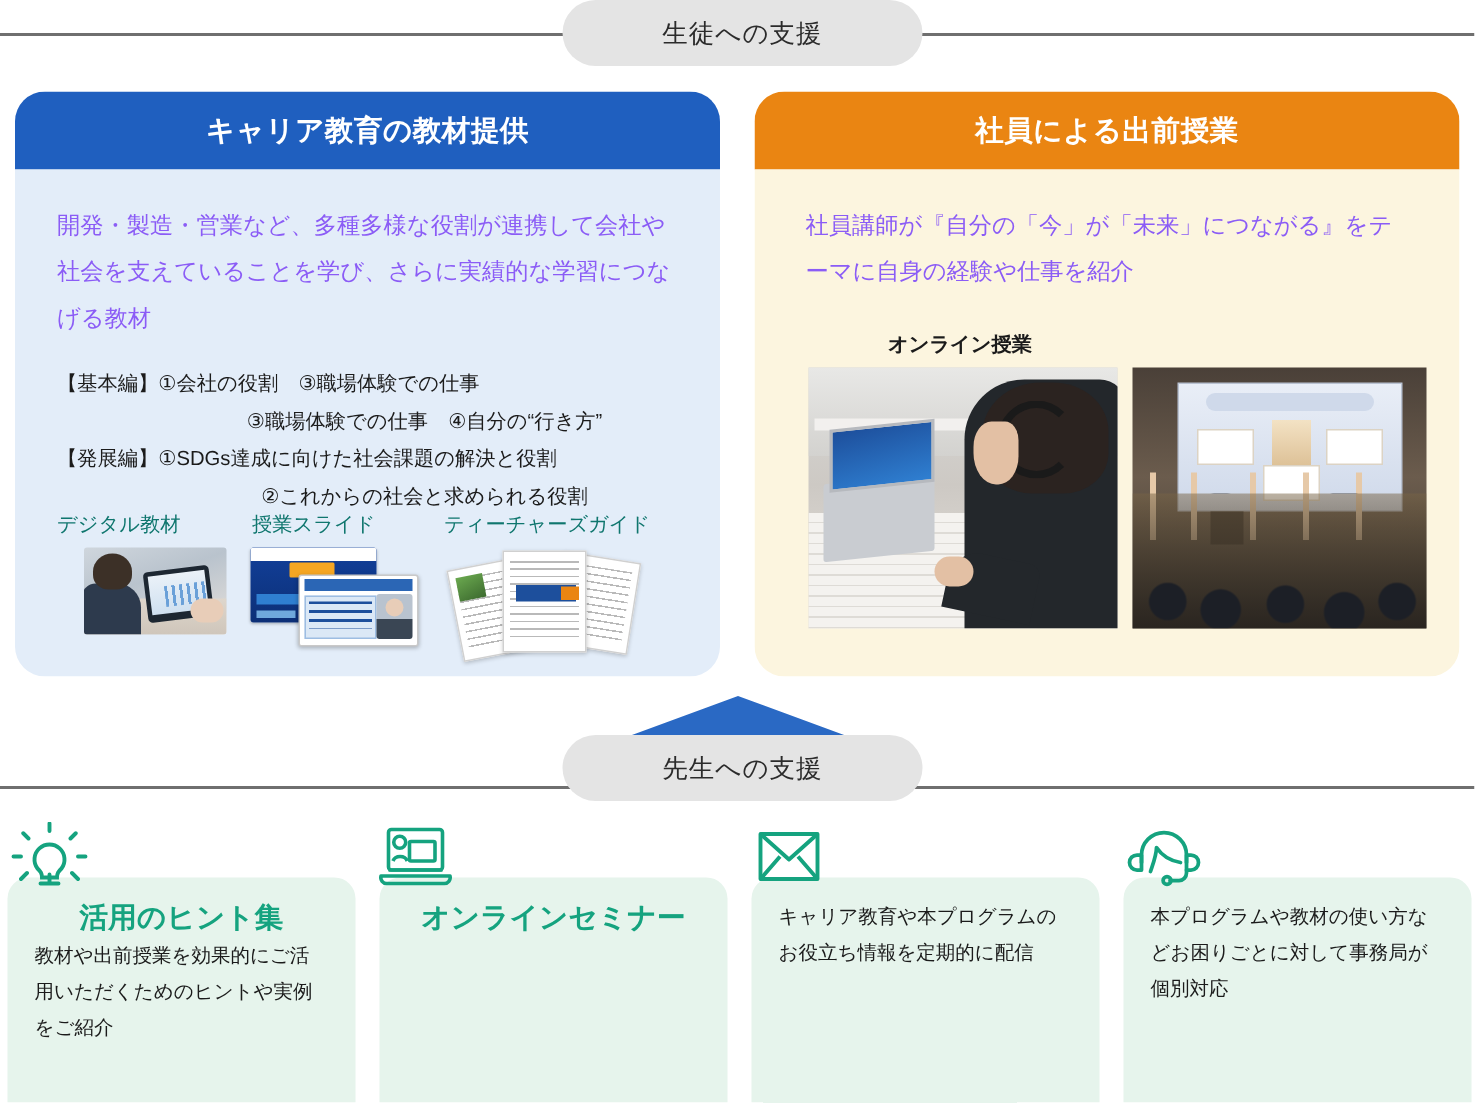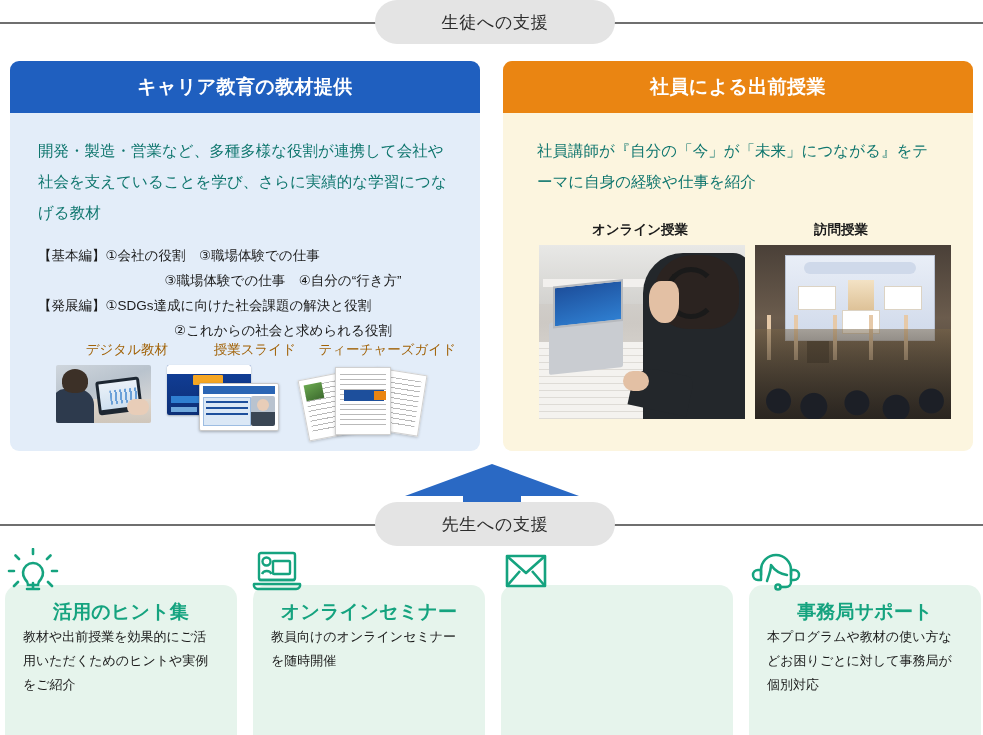--- a/index.html
+++ b/index.html
@@ -20,48 +20,48 @@
     position: absolute;
     background: #e4e4e4;
     border-radius: 22px;
     height: 44px;
     display: flex; align-items: center; justify-content: center;
     color: #2b2b2b;
     font-size: 17px;
     letter-spacing: .04em;
   }
   .pill-top { left: 375px; top: 0px; width: 240px; }
-  .pill-bottom { left: 375px; top: 502px; width: 240px; }
+  .pill-bottom { left: 375px; top: 490px; width: 240px; }
 
   
   .arrow-up { position: absolute; left: 405px; top: 462px; width: 174px; height: 56px; }
 
   
-  .card { position: absolute; border-radius: 9px; overflow: hidden; }
+  .card { position: absolute; border-radius: 20px; overflow: hidden; }
   .card-head {
     height: 52px; display: flex; align-items: center; justify-content: center;
     color: #fff; font-size: 19px; font-weight: bold; letter-spacing: .02em;
   }
   .card-blue { left: 10px; top: 61px; width: 470px; height: 390px; }
   .card-blue .card-head { background: #1f5fbf; }
   .card-blue .card-body { background: #e3edf9; height: 338px; padding: 22px 28px 0 28px; }
 
   .card-orange { left: 503px; top: 61px; width: 470px; height: 390px; }
   .card-orange .card-head { background: #ea8512; }
   .card-orange .card-body { background: #fcf5df; height: 338px; padding: 22px 34px 0 34px; }
 
-  .lede { font-size: 15.5px; line-height: 2.0; color: #0f766e; }
+  .lede { font-size: 15.5px; line-height: 2.0; color: #8b5cf6; }
 
   .curriculum { margin-top: 16px; font-size: 13.5px; line-height: 1.85; color: #1b1b1b; }
   .curriculum .ind { display: block; padding-left: 76px; text-align: center; }
 
   
   .thumbs { position: absolute; left: 28px; top: 280px; width: 420px; }
   .thumb-caption-row { display: flex; }
-  .thumb-caption { font-size: 13.5px; color: #a16207; text-align: right; }
+  .thumb-caption { font-size: 13.5px; color: #0f766e; text-align: left; }
   .tc1 { width: 130px; }
   .tc2 { width: 128px; }
   .tc3 { width: 160px; }
   .thumb-art-row { display: flex; margin-top: 6px; align-items: flex-start; }
 
   .ph { position: relative; overflow: hidden; }
 
   
   .ph-tablet { width: 95px; height: 58px; margin-left: 18px; border-radius: 2px;
     background:
@@ -254,21 +254,20 @@
   </div>
 
   <div class="card card-orange">
     <div class="card-head">社員による出前授業</div>
     <div class="card-body">
       <div class="lede">社員講師が『自分の「今」が「未来」につながる』をテーマに自身の経験や仕事を紹介</div>
     </div>
 
     <div class="lesson-caption-row">
       <div class="lesson-caption lc1">オンライン授業</div>
-      <div class="lesson-caption lc2">訪問授業</div>
     </div>
     <div class="lesson-photo-row">
       <div class="photo-online">
         <div class="wall"></div>
           <div class="table1"></div>
           <div class="papers"></div>
         <div class="laptop"></div>
         <div class="person"></div>
           <div class="hair"></div>
           <div class="headset"></div>
@@ -297,26 +296,25 @@
 
   <div class="divider-row divider-bottom"></div>
   <div class="pill pill-bottom">先生への支援</div>
 
   <div class="mint m1">
     <div class="mint-title">活用のヒント集</div>
     <div class="mint-body">教材や出前授業を効果的にご活用いただくためのヒントや実例をご紹介</div>
   </div>
   <div class="mint m2">
     <div class="mint-title">オンラインセミナー</div>
-    <div class="mint-body">教員向けのオンラインセミナーを随時開催</div>
   </div>
   <div class="mint m3">
+    <div class="mint-body">キャリア教育や本プログラムのお役立ち情報を定期的に配信</div>
   </div>
   <div class="mint m4">
-    <div class="mint-title">事務局サポート</div>
     <div class="mint-body">本プログラムや教材の使い方などお困りごとに対して事務局が個別対応</div>
   </div>
 
   <svg class="mint-icon i1" viewBox="0 0 58 46">
     <g fill="none" stroke="#15a37f" stroke-width="2.6" stroke-linecap="round">
       <path d="M29 41 v-6 M23 41 h12"></path>
       <path d="M21 31 a10 10 0 1 1 16 0 c-2 2 -3 3 -3 6 h-10 c0-3 -1-4 -3-6 z"></path>
       <path d="M29 6 v-5 M15 11 l-3.5-3.5 M43 11 l3.5-3.5 M10 23 h-5 M48 23 h5 M14 34 l-4 4 M44 34 l4 4"></path>
     </g>
   </svg>

